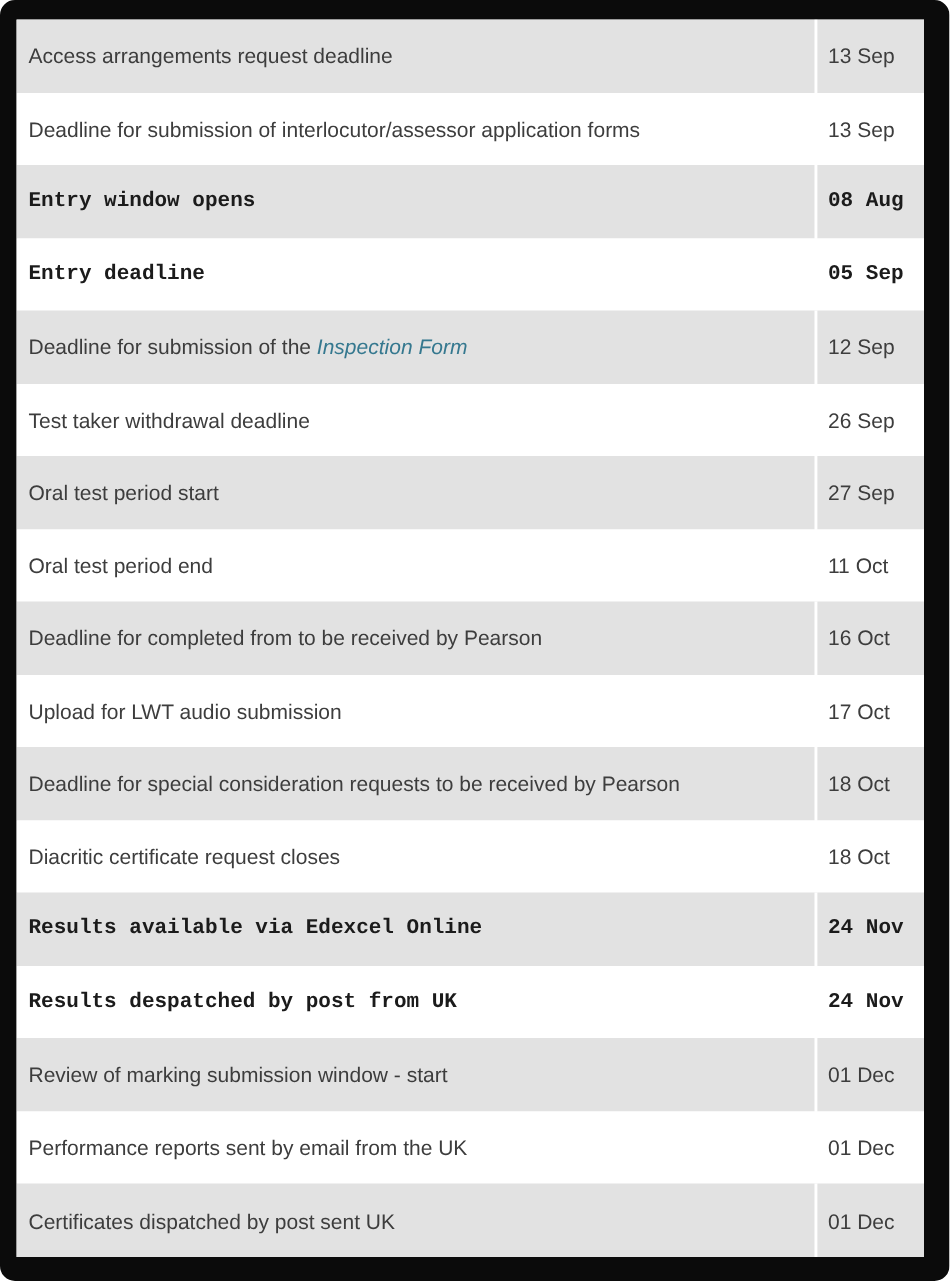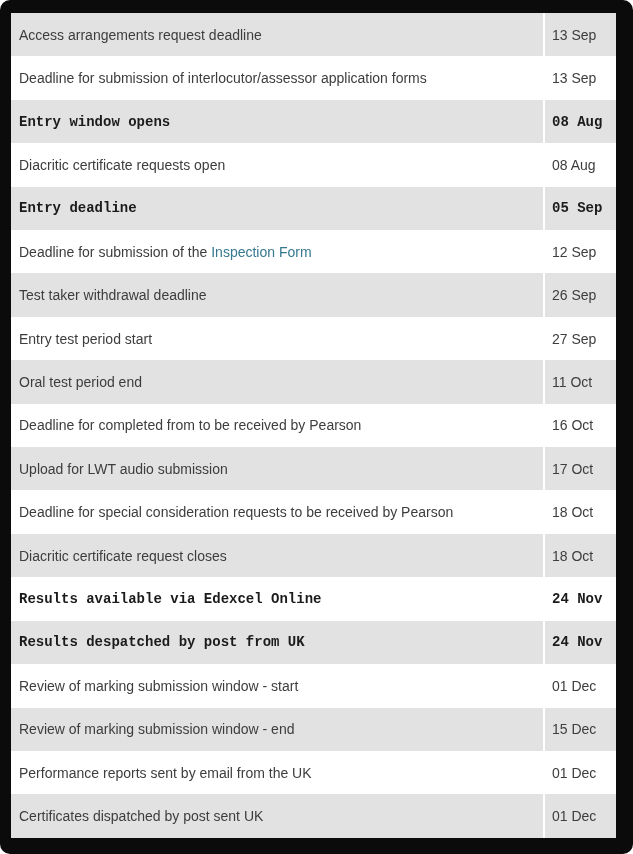--- a/index.html
+++ b/index.html
@@ -52,20 +52,21 @@
   tr:nth-child(even) td { background: #ffffff; }
   tr.bold td {
     font-weight: bold;
     color: var(--text-bold-color, #1b1b1b);
     font-family: Liberation Mono, monospace;
   }
   a.link {
     color: var(--link-color, #35788f);
     text-decoration: none;
     cursor: pointer;
+    font-style: italic;
   }
 </style>
 </head>
 <body>
 
 <div class="frame">
   <table class="deadlines">
     <colgroup>
       <col class="col-event">
       <col class="col-date">
@@ -76,38 +77,34 @@
           <td class="date">13 Sep</td>
         </tr>
         <tr>
           <td class="event">Deadline for submission of interlocutor/assessor application forms</td>
           <td class="date">13 Sep</td>
         </tr>
         <tr class="bold">
           <td class="event">Entry window opens</td>
           <td class="date">08 Aug</td>
         </tr>
-        <tr>
-          <td class="event">Diacritic certificate requests open</td>
-          <td class="date">08 Aug</td>
-        </tr>
         <tr class="bold">
           <td class="event">Entry deadline</td>
           <td class="date">05 Sep</td>
         </tr>
         <tr>
           <td class="event">Deadline for submission of the <a class="link">Inspection Form</a></td>
           <td class="date">12 Sep</td>
         </tr>
         <tr>
           <td class="event">Test taker withdrawal deadline</td>
           <td class="date">26 Sep</td>
         </tr>
         <tr>
-          <td class="event">Entry test period start</td>
+          <td class="event">Oral test period start</td>
           <td class="date">27 Sep</td>
         </tr>
         <tr>
           <td class="event">Oral test period end</td>
           <td class="date">11 Oct</td>
         </tr>
         <tr>
           <td class="event">Deadline for completed from to be received by Pearson</td>
           <td class="date">16 Oct</td>
         </tr>
@@ -129,24 +126,20 @@
         </tr>
         <tr class="bold">
           <td class="event">Results despatched by post from UK</td>
           <td class="date">24 Nov</td>
         </tr>
         <tr>
           <td class="event">Review of marking submission window - start</td>
           <td class="date">01 Dec</td>
         </tr>
         <tr>
-          <td class="event">Review of marking submission window - end</td>
-          <td class="date">15 Dec</td>
-        </tr>
-        <tr>
           <td class="event">Performance reports sent by email from the UK</td>
           <td class="date">01 Dec</td>
         </tr>
         <tr>
           <td class="event">Certificates dispatched by post sent UK</td>
           <td class="date">01 Dec</td>
         </tr>
       </tbody>
   </table>
 </div>

